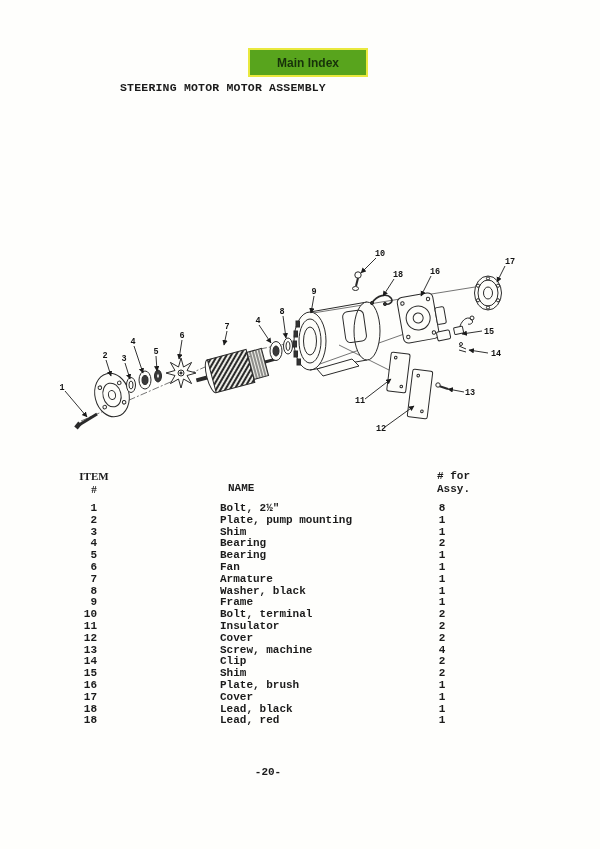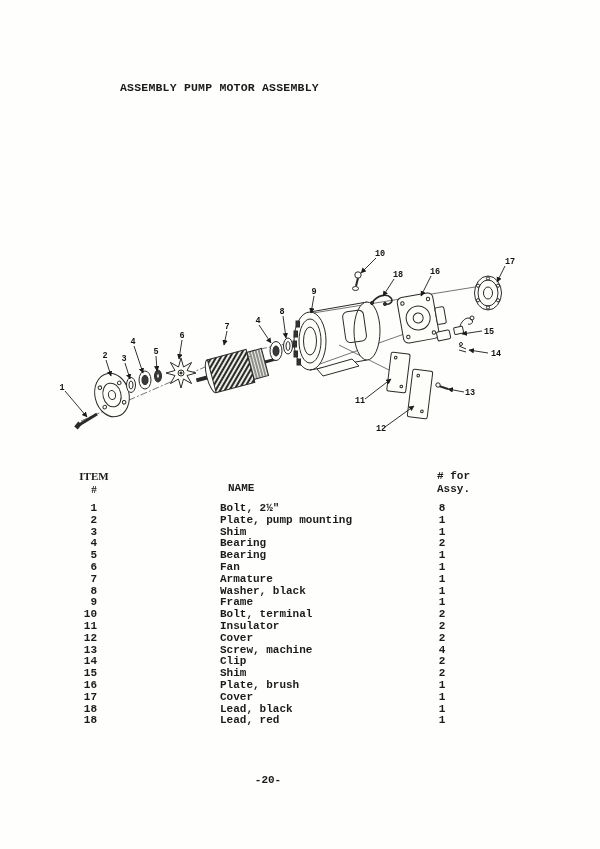--- a/index.html
+++ b/index.html
@@ -35,30 +35,30 @@
   .h-name { position:absolute; left:228px; top:12px; line-height:12.5px; }
   .h-qty  { position:absolute; left:422px; top:0; width:48px; text-align:right; line-height:12.5px; }
   .rows { position:absolute; left:0; top:33px; width:600px; }
   .trow { position:relative; height:11.8px; line-height:11.8px; }
   .c-item { position:absolute; left:56px; width:41px; text-align:right; }
   .c-name { position:absolute; left:220px; white-space:pre; }
   .c-qty  { position:absolute; left:422px; width:40px; text-align:center; }
   .page-num {
     position:absolute; left:240px; top:766px; width:56px; text-align:center;
     font:700 11px "Liberation Mono","DejaVu Sans Mono",monospace;
-    margin-top:8px;
   }
 </style>
 </head>
 <body>
 
 <div class="page" style="color: rgb(27, 27, 27);">
 
-
-  <div class="doc-title">ASSEMBLY PUMP MOTOR ASSEMBLY</div>
+  <div class="main-index-btn" style="background: rgb(88, 164, 29); border-color: rgb(233, 233, 63); color: rgb(23, 50, 10);">Main Index</div>
+
+  <div class="doc-title">STEERING MOTOR MOTOR ASSEMBLY</div>
 
   <div class="diagram-wrap">
   <svg width="475" height="200" viewBox="0 0 475 200">
     <defs>
       <marker id="ah" markerWidth="7" markerHeight="7" refX="5.5" refY="3" orient="auto">
         <path d="M0,0 L6,3 L0,6 Z" fill="#1b1b1b"></path>
       </marker>
       <pattern id="hd" width="4" height="4" patternUnits="userSpaceOnUse" patternTransform="rotate(45)">
         <rect width="4" height="4" fill="#ecece6"></rect>
         <line x1="1" y1="0" x2="1" y2="4" stroke="#2a2a2a" stroke-width="2"></line>

